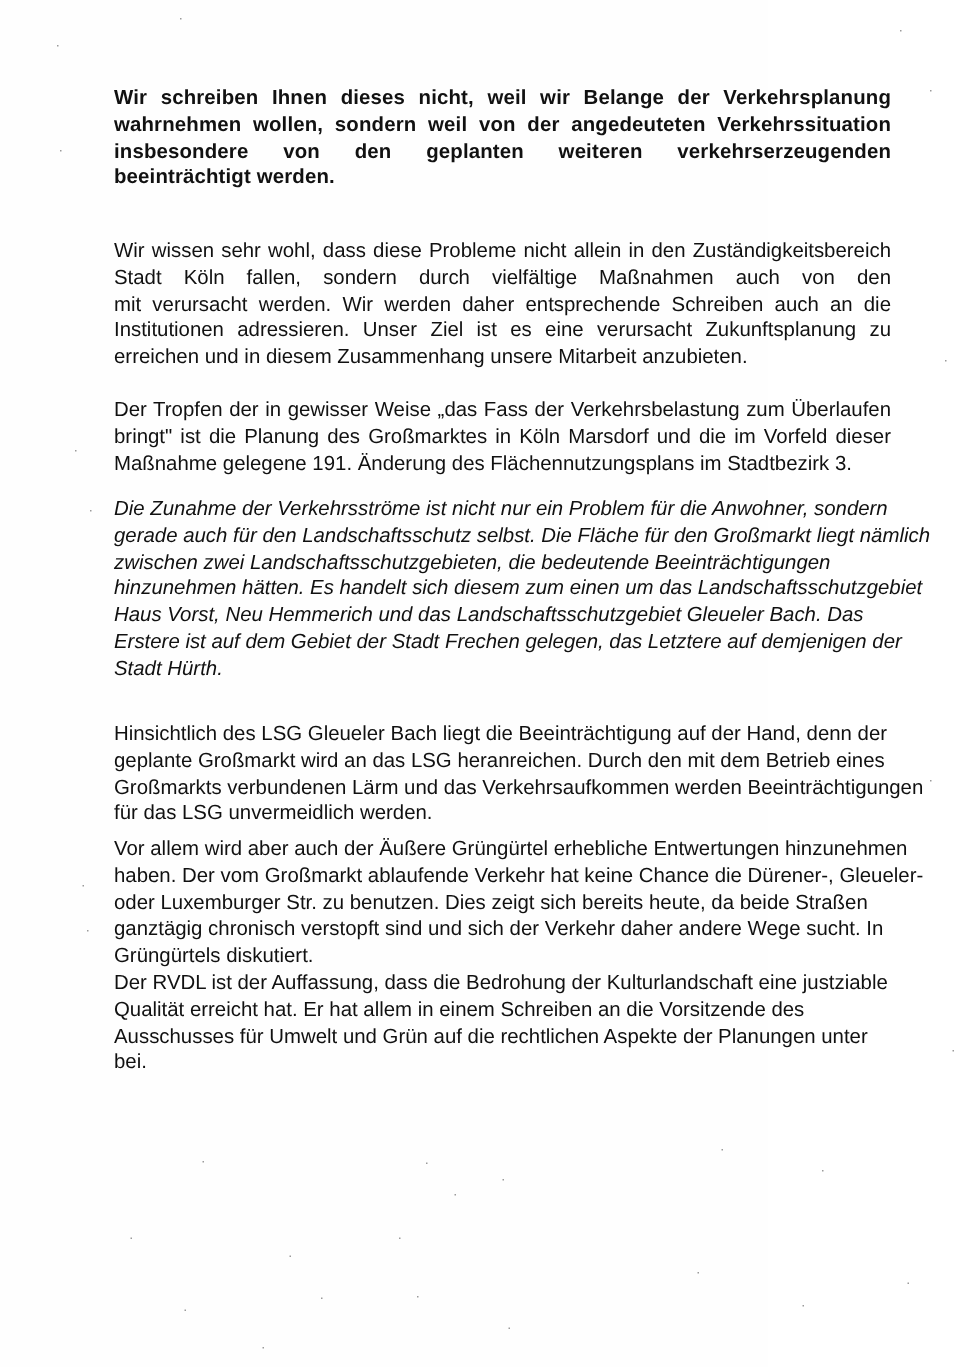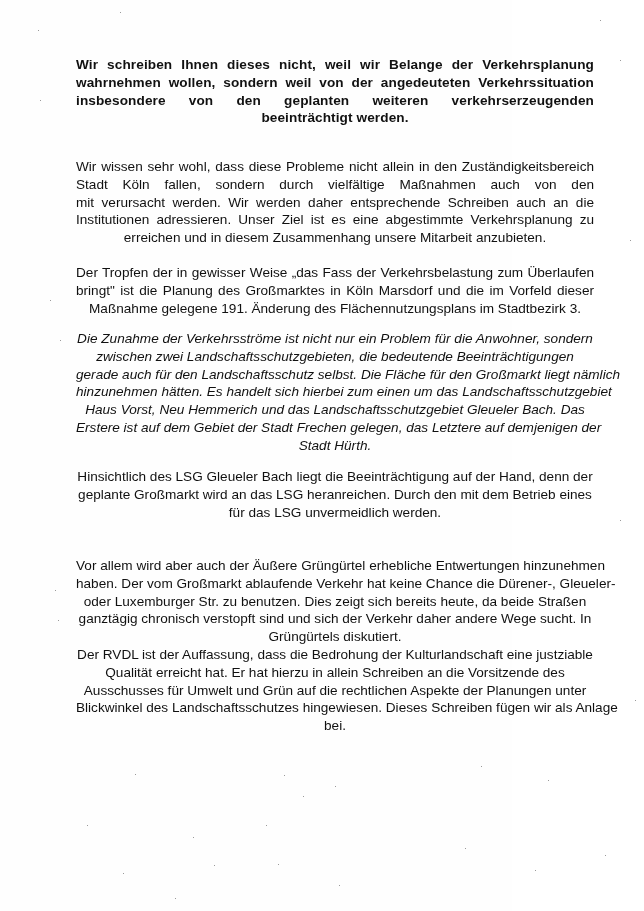--- a/index.html
+++ b/index.html
@@ -8,79 +8,79 @@
     position: absolute; left: 0; top: 0; width: 512px; height: 911px;
     background: #fefefe;
   }
   .para {
     position: absolute; left: 76px; width: 518px;
     font-family: "Liberation Sans", sans-serif;
     font-size: 13.6px; color: #111111;
     line-height: 17.8px;
   }
   .para.bold { font-weight: bold; letter-spacing: 0.1px; }
-  .line { display: block; white-space: nowrap; height: 17.8px; text-align: center; }
+  .line { display: block; white-space: nowrap; height: 17.8px; }
   .line.j { text-align: justify; text-align-last: justify; white-space: normal; overflow: hidden; }
   .speck { position: absolute; width: 1px; height: 1px; background: #9a9a9a; }
 </style>
 </head>
 <body>
 
 <div class="page">
 
   <div class="para bold" style="top:56px;">
     <span class="line j">Wir schreiben Ihnen dieses nicht, weil wir Belange der Verkehrsplanung</span>
     <span class="line j">wahrnehmen wollen, sondern weil von der angedeuteten Verkehrssituation und</span>
     <span class="line j">insbesondere von den geplanten weiteren verkehrserzeugenden Baumaßnahmen</span>
     <span class="line">beeinträchtigt werden.</span>
   </div>
 
   <div class="para" style="top:158px;">
     <span class="line j">Wir wissen sehr wohl, dass diese Probleme nicht allein in den Zuständigkeitsbereich der</span>
     <span class="line j">Stadt Köln fallen, sondern durch vielfältige Maßnahmen auch von den Umlandgemeinden</span>
     <span class="line j">mit verursacht werden. Wir werden daher entsprechende Schreiben auch an die dortigen</span>
-    <span class="line j">Institutionen adressieren. Unser Ziel ist es eine abgestimmte Verkehrsplanung zu</span>
+    <span class="line j">Institutionen adressieren. Unser Ziel ist es eine verursacht Zukunftsplanung zu</span>
     <span class="line">erreichen und in diesem Zusammenhang unsere Mitarbeit anzubieten.</span>
   </div>
 
   <div class="para" style="top:264px;">
     <span class="line j">Der Tropfen der in gewisser Weise „das Fass der Verkehrsbelastung zum Überlaufen</span>
     <span class="line j">bringt" ist die Planung des Großmarktes in Köln Marsdorf und die im Vorfeld dieser</span>
     <span class="line">Maßnahme gelegene 191. Änderung des Flächennutzungsplans im Stadtbezirk 3.</span>
   </div>
 
   <div class="para" style="top:330px;font-style:italic;">
     <span class="line">Die Zunahme der Verkehrsströme ist nicht nur ein Problem für die Anwohner, sondern</span>
+    <span class="line">gerade auch für den Landschaftsschutz selbst. Die Fläche für den Großmarkt liegt nämlich</span>
     <span class="line">zwischen zwei Landschaftsschutzgebieten, die bedeutende Beeinträchtigungen</span>
-    <span class="line">gerade auch für den Landschaftsschutz selbst. Die Fläche für den Großmarkt liegt nämlich</span>
-    <span class="line">hinzunehmen hätten. Es handelt sich hierbei zum einen um das Landschaftsschutzgebiet</span>
+    <span class="line">hinzunehmen hätten. Es handelt sich diesem zum einen um das Landschaftsschutzgebiet</span>
     <span class="line">Haus Vorst, Neu Hemmerich und das Landschaftsschutzgebiet Gleueler Bach. Das</span>
     <span class="line">Erstere ist auf dem Gebiet der Stadt Frechen gelegen, das Letztere auf demjenigen der</span>
     <span class="line">Stadt Hürth.</span>
   </div>
 
-  <div class="para" style="top:468px;">
+  <div class="para" style="top:480px;">
     <span class="line">Hinsichtlich des LSG Gleueler Bach liegt die Beeinträchtigung auf der Hand, denn der</span>
     <span class="line">geplante Großmarkt wird an das LSG heranreichen. Durch den mit dem Betrieb eines</span>
+    <span class="line">Großmarkts verbundenen Lärm und das Verkehrsaufkommen werden Beeinträchtigungen</span>
     <span class="line">für das LSG unvermeidlich werden.</span>
   </div>
 
   <div class="para" style="top:557px;">
     <span class="line">Vor allem wird aber auch der Äußere Grüngürtel erhebliche Entwertungen hinzunehmen</span>
     <span class="line">haben. Der vom Großmarkt ablaufende Verkehr hat keine Chance die Dürener-, Gleueler-</span>
     <span class="line">oder Luxemburger Str. zu benutzen. Dies zeigt sich bereits heute, da beide Straßen</span>
     <span class="line">ganztägig chronisch verstopft sind und sich der Verkehr daher andere Wege sucht. In</span>
     <span class="line">Grüngürtels diskutiert.</span>
   </div>
 
   <div class="para" style="top:646px;">
     <span class="line">Der RVDL ist der Auffassung, dass die Bedrohung der Kulturlandschaft eine justziable</span>
-    <span class="line">Qualität erreicht hat. Er hat hierzu in allein Schreiben an die Vorsitzende des</span>
+    <span class="line">Qualität erreicht hat. Er hat allem in einem Schreiben an die Vorsitzende des</span>
     <span class="line">Ausschusses für Umwelt und Grün auf die rechtlichen Aspekte der Planungen unter</span>
-    <span class="line">Blickwinkel des Landschaftsschutzes hingewiesen. Dieses Schreiben fügen wir als Anlage</span>
     <span class="line">bei.</span>
   </div>
 
   <div>
     <span class="speck" style="left:38px;top:30px"></span>
     <span class="speck" style="left:120px;top:12px"></span>
     <span class="speck" style="left:600px;top:20px"></span>
     <span class="speck" style="left:620px;top:60px"></span>
     <span class="speck" style="left:40px;top:100px"></span>
     <span class="speck" style="left:630px;top:240px"></span>

